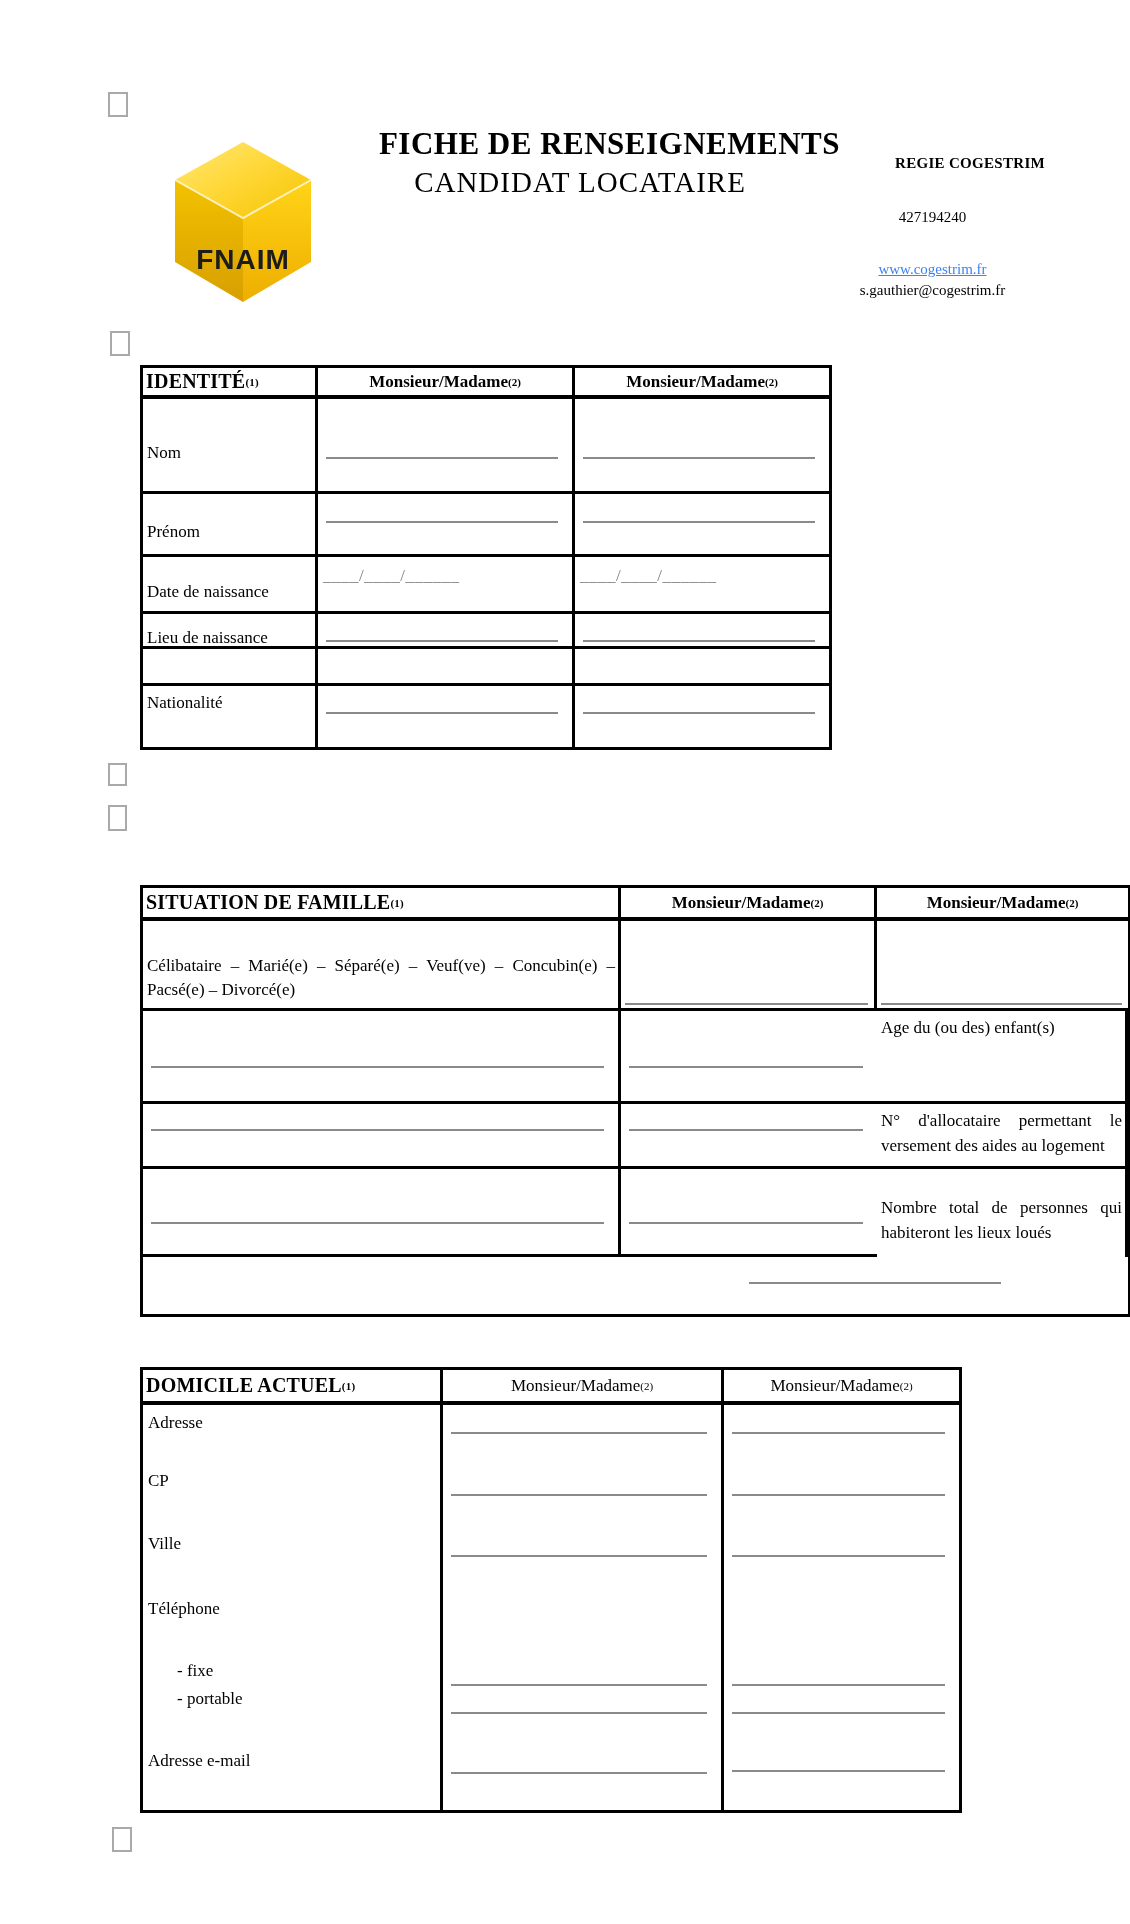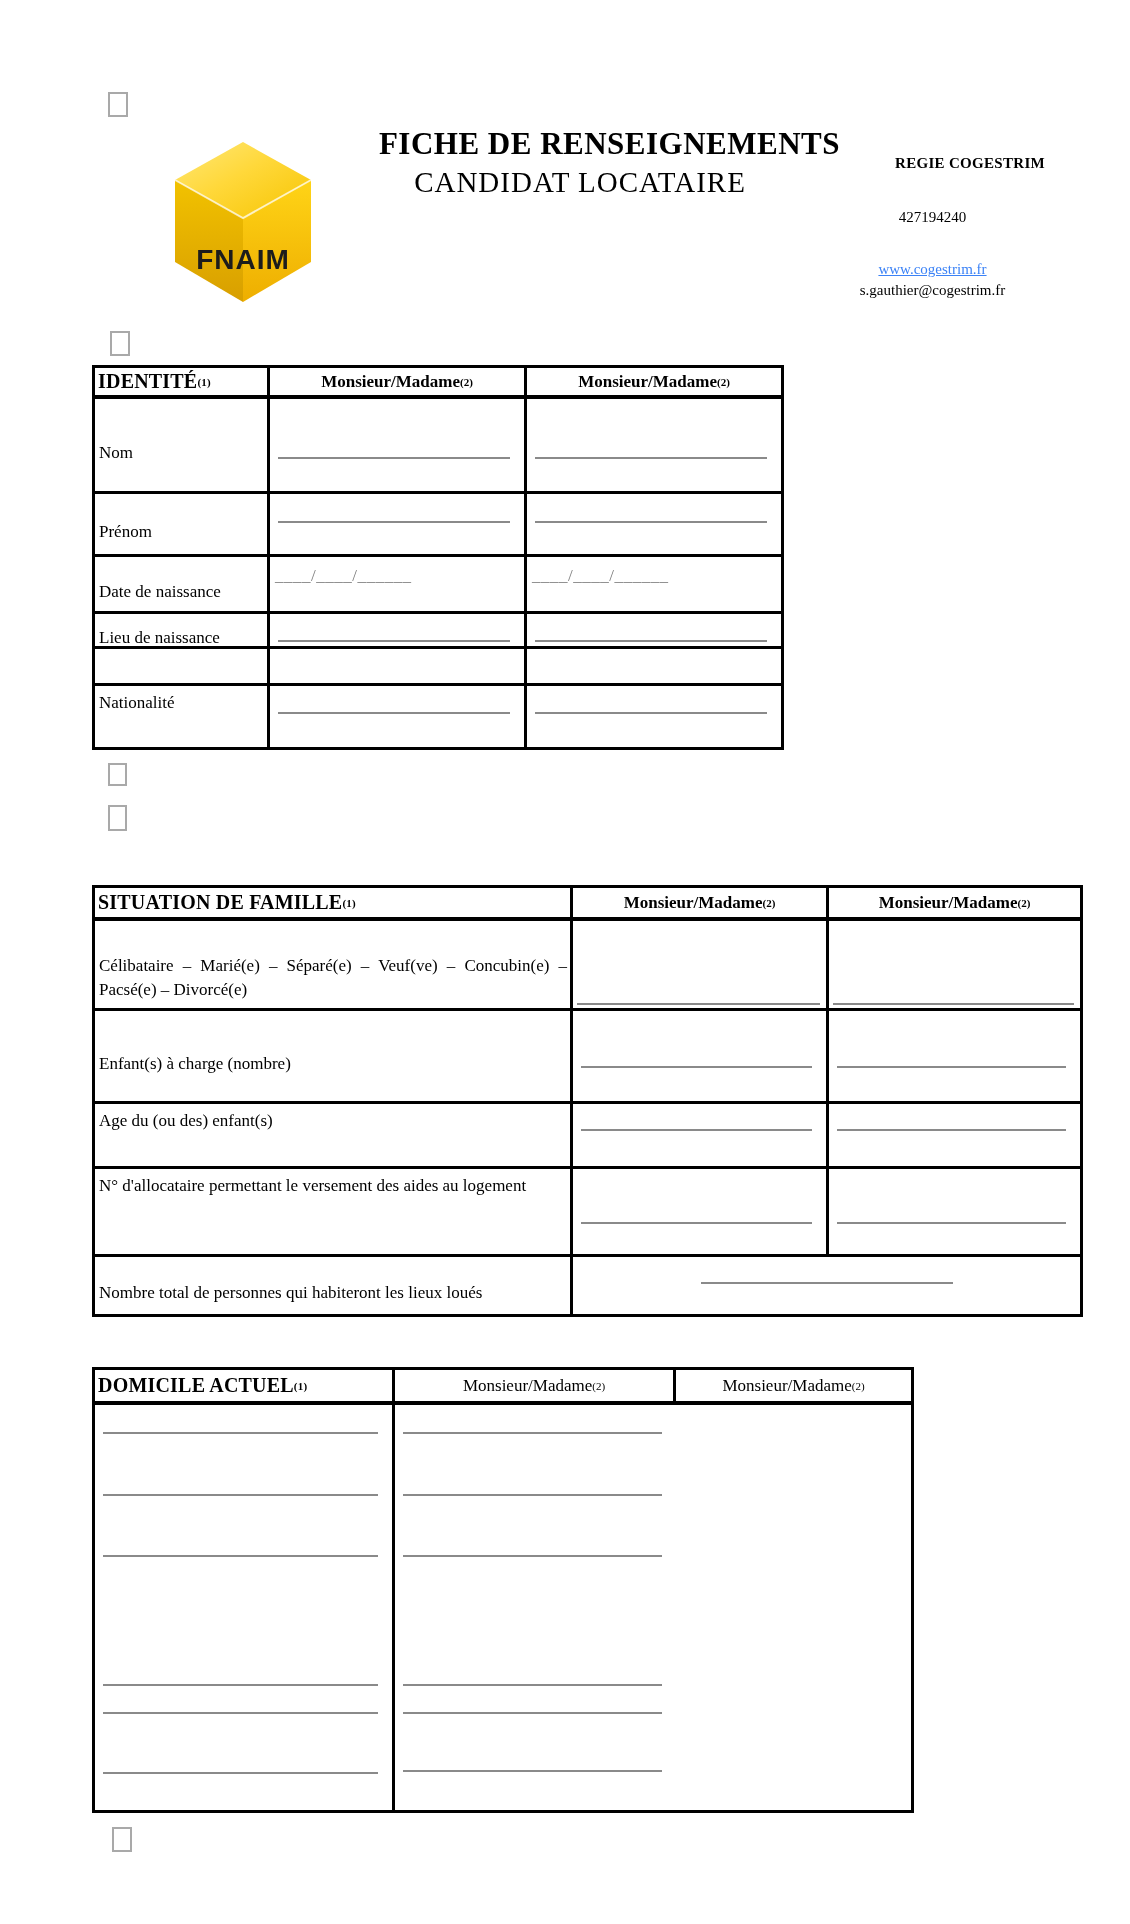--- a/index.html
+++ b/index.html
@@ -27,21 +27,21 @@
   .agency-name { position:absolute; left:820px; top:155px; width:225px; text-align:right;
     font-size:15px; font-weight:bold; letter-spacing:.3px; }
   .agency-num  { position:absolute; left:820px; top:209px; width:225px; text-align:center; font-size:15px; }
   .agency-web  { position:absolute; left:820px; top:261px; width:225px; text-align:center;
     font-size:15px; color:#3b82f6; text-decoration:underline; cursor:pointer; }
   .agency-mail { position:absolute; left:820px; top:282px; width:225px; text-align:center; font-size:15px; }
 
   
   .tbl {
     position:absolute; display:grid; box-sizing:border-box;
-    border:3px solid #000; background:#fff;
+    border:3px solid #000; background:#fff;margin-left:48px;
   }
   .cell { position:relative; box-sizing:border-box; border-right:3px solid #000; border-bottom:3px solid #000; }
   .cell.nr { border-right:none; }
   .cell.nb { border-bottom:none; }
   .cell.hdrline { border-bottom-width:4px; }
   .tbl-title { display:flex; align-items:center; padding-left:3px;
     font-size:20px; font-weight:bold; letter-spacing:.2px; }
   .col-hdr { display:flex; align-items:center; justify-content:center;
     font-size:17px; font-weight:bold; }
   .col-hdr.plain { font-weight:normal; }
@@ -186,21 +186,20 @@
   </div>
 
   <div class="cell lbl bottom just">Célibataire – Marié(e) – Séparé(e) – Veuf(ve) – Concubin(e) – Pacsé(e) – Divorcé(e)</div>
   <div class="cell">
       <div class="ul" style="bottom:3px; right:6px; left:4px;"></div>
     </div>
   <div class="cell nr">
       <div class="ul" style="bottom:3px; right:6px; left:4px;"></div>
     </div>
 
-  <div class="cell lbl">Enfant(s) à charge (nombre)</div>
   <div class="cell">
       <div class="ul" style="top:55px;"></div>
     </div>
   <div class="cell nr">
       <div class="ul" style="top:55px;"></div>
     </div>
 
   <div class="cell lbl top">Age du (ou des) enfant(s)</div>
   <div class="cell">
       <div class="ul" style="top:25px;"></div>
@@ -233,20 +232,29 @@
   </div>
   <div class="cell hdrline col-hdr plain">
     <span>Monsieur/Madame</span>
       <sup>(2)</sup>
   </div>
   <div class="cell hdrline col-hdr plain nr">
     <span>Monsieur/Madame</span>
       <sup>(2)</sup>
   </div>
 
+  <div class="cell nb">
+    <span class="dlabel" style="top:8px;">Adresse</span>
+    <span class="dlabel" style="top:66px;">CP</span>
+    <span class="dlabel" style="top:129px;">Ville</span>
+    <span class="dlabel" style="top:194px;">Téléphone</span>
+    <span class="dlabel indent" style="top:256px;">- fixe</span>
+    <span class="dlabel indent" style="top:284px;">- portable</span>
+    <span class="dlabel" style="top:346px;">Adresse e-mail</span>
+  </div>
 
   <div class="cell nb">
     <div class="ul" style="top:27px;"></div>
     <div class="ul" style="top:89px;"></div>
     <div class="ul" style="top:150px;"></div>
     <div class="ul" style="top:279px;"></div>
     <div class="ul" style="top:307px;"></div>
     <div class="ul" style="top:367px;"></div>
   </div>
 

